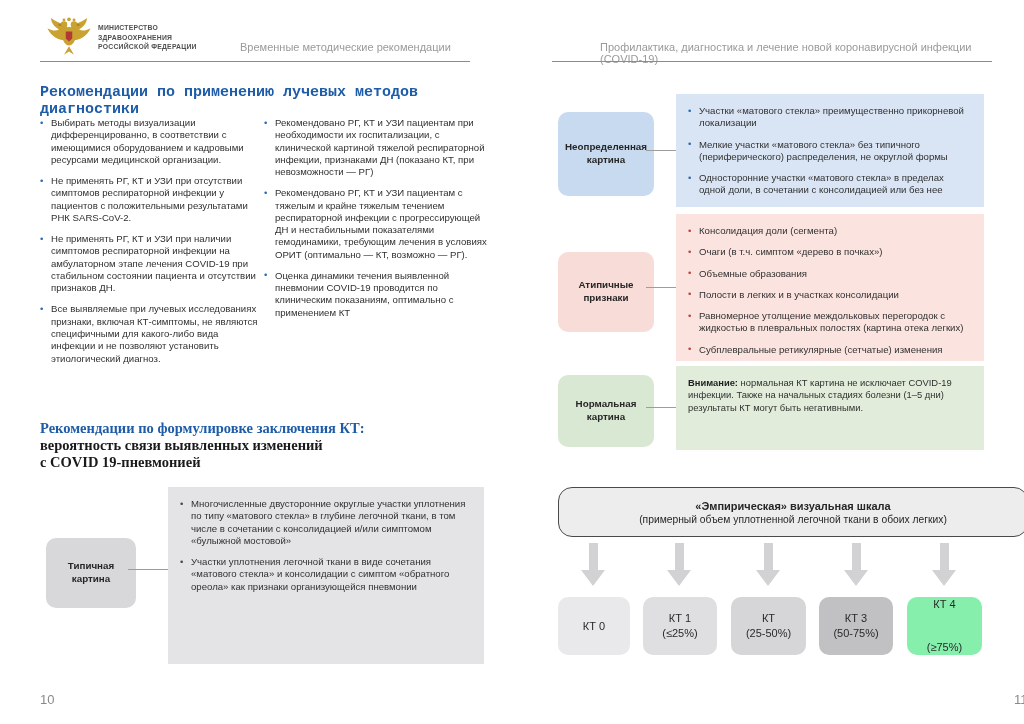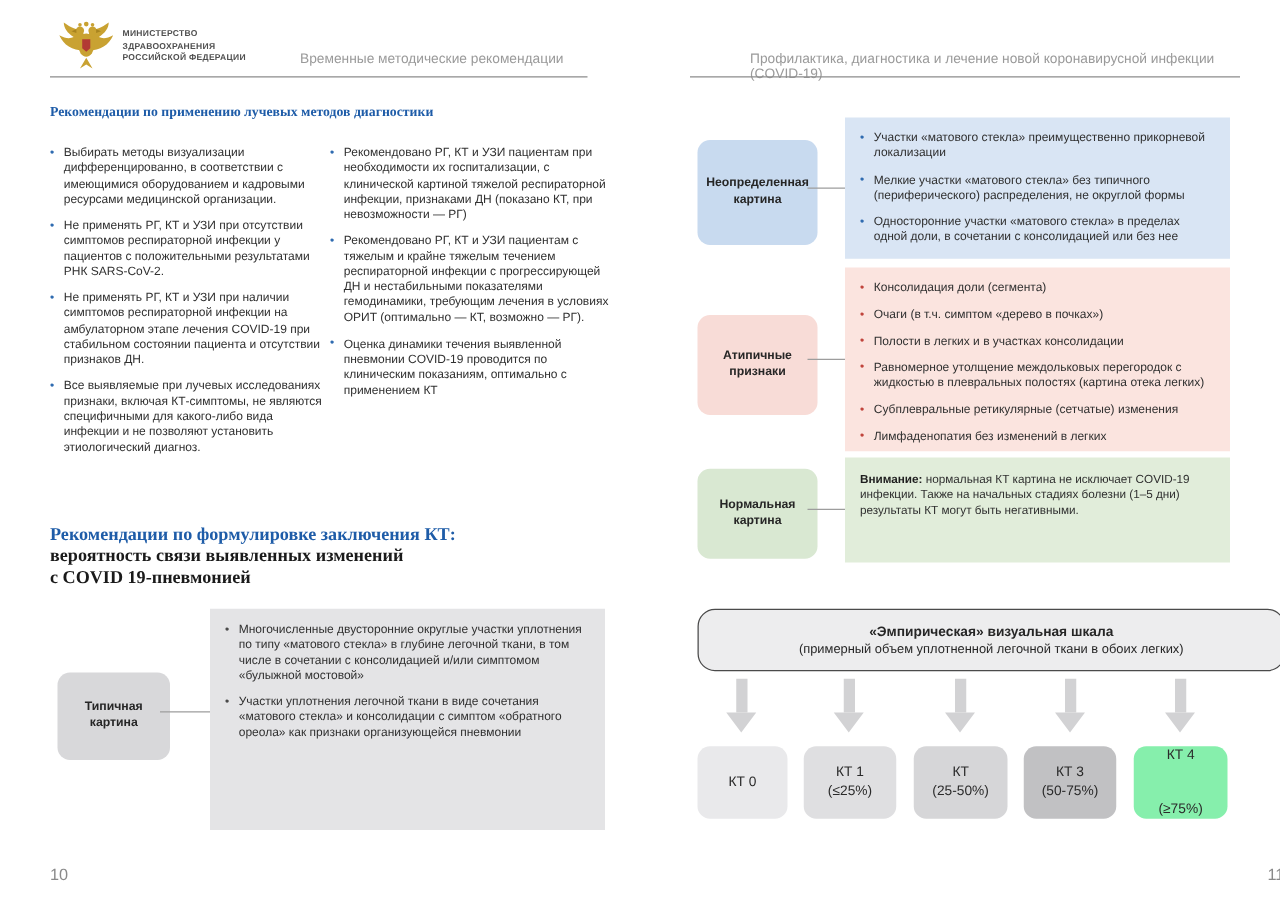--- a/index.html
+++ b/index.html
@@ -12,22 +12,22 @@
   
   .ministry{left:98px;top:23px;font-size:6.8px;font-weight:700;color:#4f4f4f;
     line-height:1.4;letter-spacing:.25px;}
   .header-note{font-size:11px;color:#9a9a9a;text-align:left;}
   .note-left{left:240px;top:41px;width:228px;}
   .note-right{left:600px;top:41px;width:392px;}
   .rule{height:1px;background:#8c8c8c;}
   .rule-left{left:40px;top:61px;width:430px;}
   .rule-right{left:552px;top:61px;width:440px;}
   
-  .h1{left:40px;top:84px;width:440px;font-family:Liberation Serif, serif;
-    font-size:11px;font-weight:700;color:#1e5ca8;}
+  .h1{left:40px;top:84px;width:440px;font-family:Liberation Mono, monospace;
+    font-size:15px;font-weight:700;color:#1e5ca8;}
   .h2{left:40px;top:420px;width:440px;font-family:"Liberation Serif",serif;
     font-size:14.5px;font-weight:700;line-height:1.18;}
   .h2 .blue{color:#1e5ca8;}
   .h2 .black{color:#1a1a1a;}
   
   ul.bullets{list-style:none;margin:0;padding:0;font-size:9.6px;line-height:1.28;color:#303030;}
   ul.bullets li{position:relative;padding-left:11px;margin-bottom:9px;}
   ul.bullets li:last-child{margin-bottom:0;}
   ul.bullets li::before{content:"•";position:absolute;left:0;top:-0.5px;}
   ul.blue-b li::before{color:#2f6bb0;}
@@ -149,20 +149,21 @@
     <li>Односторонние участки «матового стекла» в пределах одной доли, в сочетании с консолидацией или без нее</li>
   </ul>
 </div>
 
 <div class="abs labelbox row2-label">Атипичные признаки</div>
 <div class="abs connector conn-r2"></div>
 <div class="abs contentbox row2-box">
   <ul class="bullets red-b">
     <li>Консолидация доли (сегмента)</li>
     <li>Очаги (в т.ч. симптом «дерево в почках»)</li>
+    <li>Объемные образования</li>
     <li>Полости в легких и в участках консолидации</li>
     <li>Равномерное утолщение междольковых перегородок с жидкостью в плевральных полостях (картина отека легких)</li>
     <li>Субплевральные ретикулярные (сетчатые) изменения</li>
     <li>Лимфаденопатия без изменений в легких</li>
   </ul>
 </div>
 
 <div class="abs labelbox row3-label">Нормальная картина</div>
 <div class="abs connector conn-r3"></div>
 <div class="abs contentbox row3-box">

